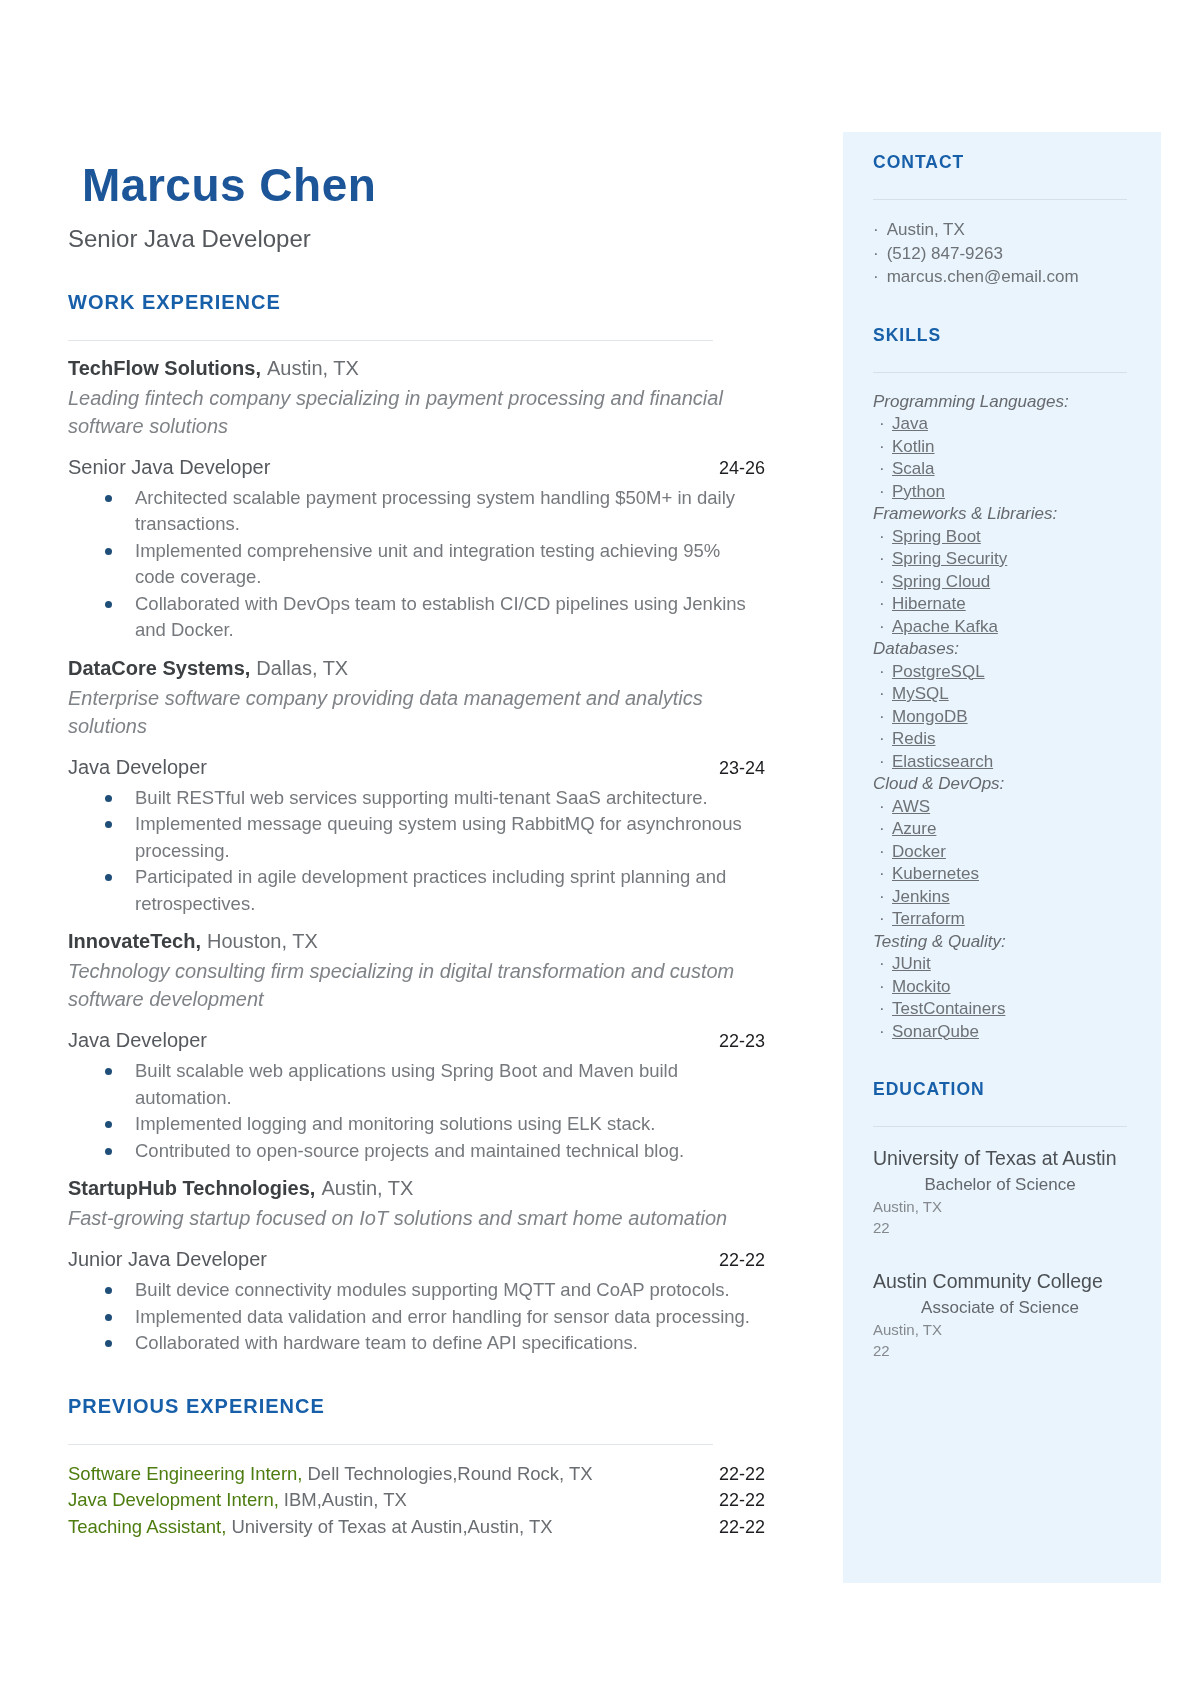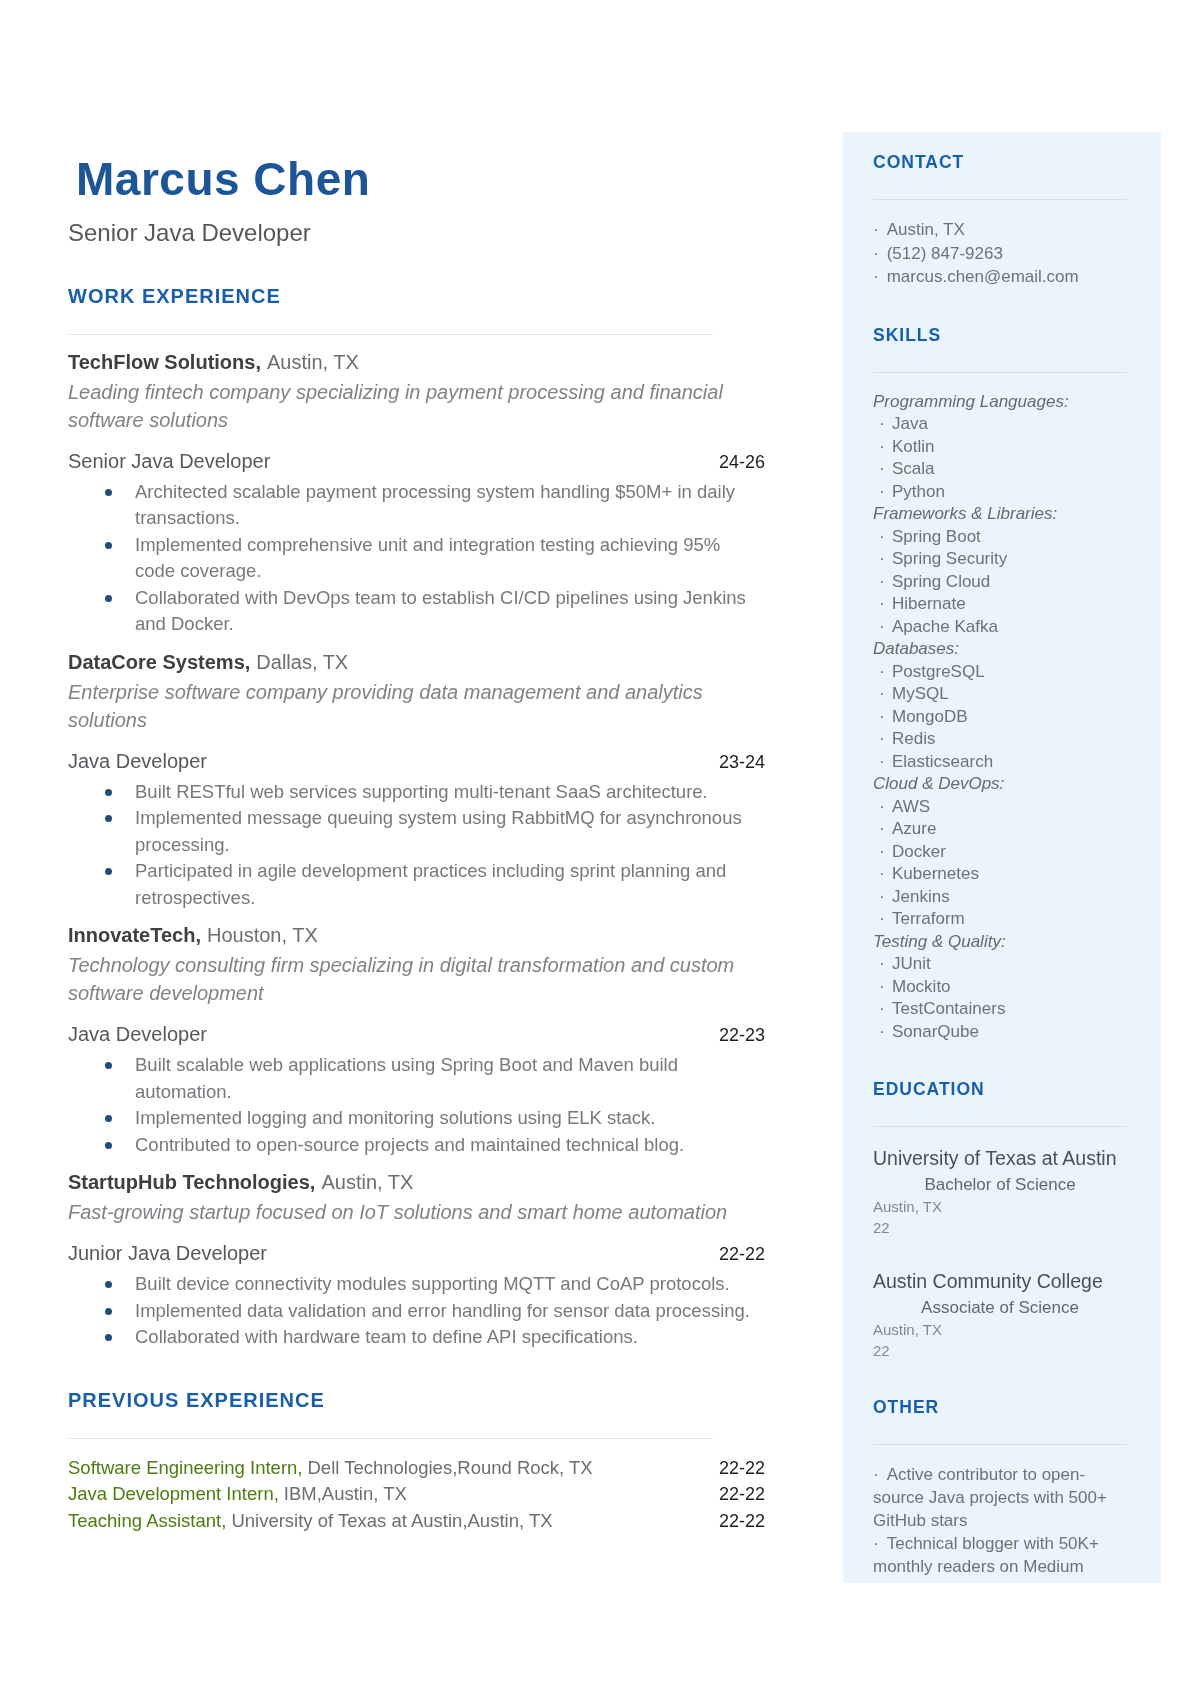--- a/index.html
+++ b/index.html
@@ -5,21 +5,21 @@
   html,body{margin:0;padding:0;}
   body{
     width:1190px;height:1683px;background:#ffffff;position:relative;
     font-family:"Liberation Sans","DejaVu Sans",sans-serif;
     -webkit-font-smoothing:antialiased;
   }
   .page{position:absolute;inset:0;}
 
   
   .main{position:absolute;left:68px;top:146px;width:697px;}
-  .name{font-size:46px;font-weight:700;color:#1c5598;margin:8px;letter-spacing:.5px;line-height:1.1;}
+  .name{font-size:46px;font-weight:700;color:#1c5598;margin:14px;letter-spacing:.5px;line-height:1.1;}
   .subtitle{font-size:24px;color:#54585c;margin-top:14px;}
   .section-h{font-size:20px;font-weight:700;color:#175fa9;letter-spacing:1px;margin-top:38px;}
   .main-rule{border:none;border-top:1px solid #e3e6e9;width:645px;margin:26px 0 13px 0;}
   .company{margin-top:2px;}
   .company-line{font-size:20px;line-height:28px;color:#6a6e72;}
   .company-name{font-weight:700;color:#3c4043;}
   .company-loc{margin-left:6px;}
   .company-desc{font-style:italic;font-size:20px;line-height:28px;color:#7f8387;margin-top:2px;}
   .role-row{display:flex;justify-content:space-between;align-items:baseline;margin-top:16px;}
   .role-title{font-size:20px;color:#55595e;}
@@ -44,21 +44,21 @@
     position:absolute;left:843px;top:132px;width:318px;height:1451px;
     background:#e9f4fc;box-sizing:border-box;padding:20px 34px 0 30px;
   }
   .sb-heading{font-size:17.5px;font-weight:700;color:#175fa9;letter-spacing:1px;}
   .sb-rule{border:none;border-top:1px solid #d6e0e9;margin:26px 0 18px 0;}
   .sb-section{margin-top:36px;}
   .sb-section:first-child{margin-top:0;}
   .contact-item{font-size:17px;line-height:23.5px;color:#6e7276;}
   .contact-item::before{content:"·";margin-right:8px;color:#6e7276;}
   .skill-cat{font-style:italic;font-size:17px;line-height:22.5px;color:#66696d;}
-  .skill-item{position:relative;padding-left:19px;font-size:17px;line-height:22.5px;color:#6e7276;}
+  .skill-item{position:relative;padding-left:19px;font-size:17px;line-height:22.5px;color:#6e7276;text-decoration:underline;}
   .skill-item::before{content:"·";position:absolute;left:6px;color:#6e7276;}
   .edu-entry{margin-bottom:30px;}
   .edu-school{font-size:19.5px;line-height:26px;color:#4c5054;}
   .edu-degree{font-size:17px;line-height:23px;color:#63676c;margin-top:2px;text-align:center;}
   .edu-meta{font-size:15px;line-height:21px;color:#85898e;}
   .other-item{font-size:17px;line-height:23px;color:#6e7276;}
   .other-item::before{content:"·";margin-right:8px;color:#6e7276;}
 </style>
 </head>
 <body>
@@ -203,23 +203,15 @@
           </div>
           <div class="edu-entry">
             <div class="edu-school">Austin Community College</div>
             <div class="edu-degree">Associate of Science</div>
             <div class="edu-meta">Austin, TX</div>
             <div class="edu-meta">22</div>
           </div>
         </div>
     </div>
 
-    <div class="sb-section">
-      <div class="sb-heading">OTHER</div>
-      <hr class="sb-rule">
-      <div id="other-list">
-          <div class="other-item">Active contributor to open-source Java projects with 500+ GitHub stars</div>
-          <div class="other-item">Technical blogger with 50K+ monthly readers on Medium</div>
-        </div>
-    </div>
   </aside>
 
 </div>
 
 </body></html>

